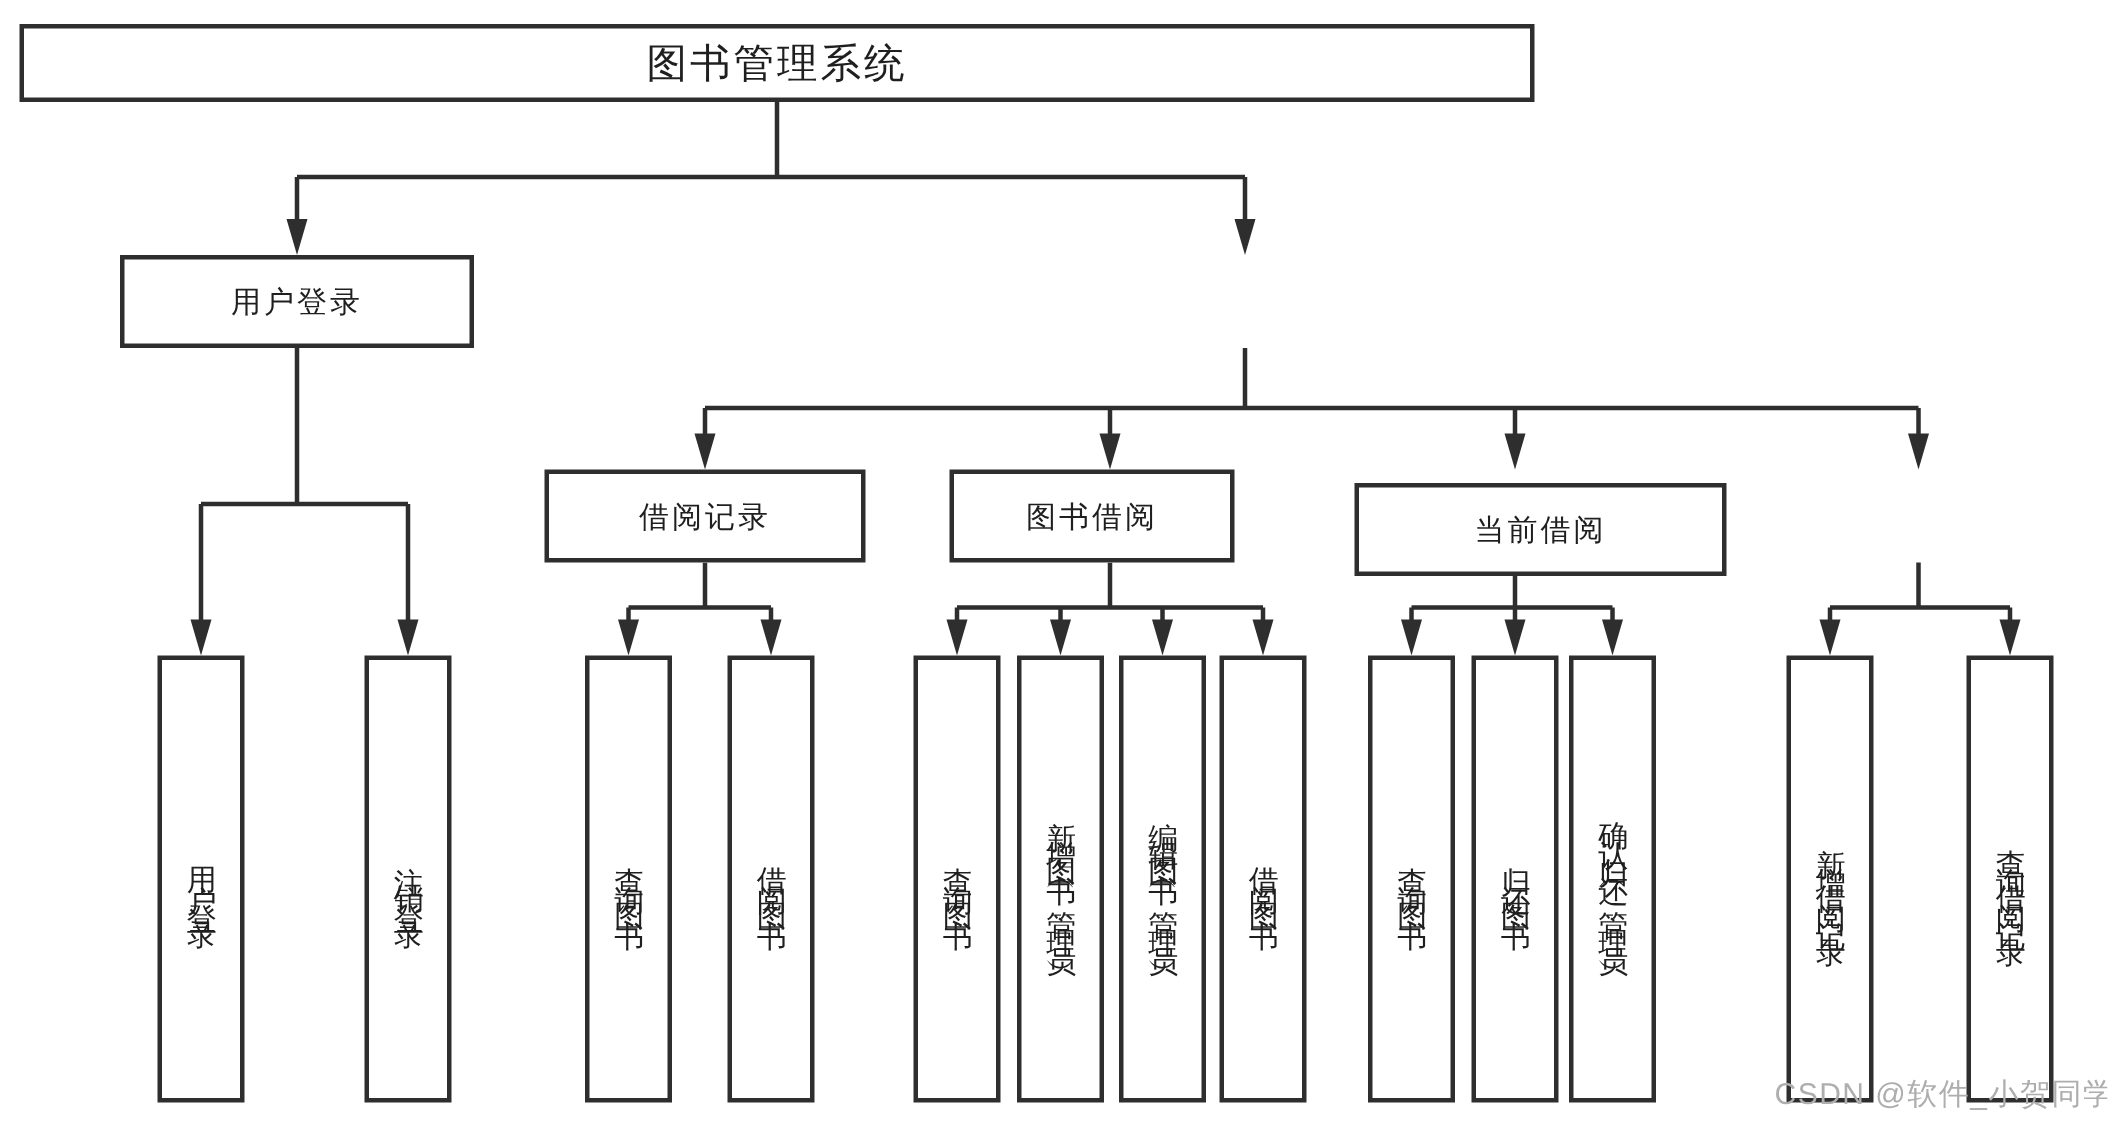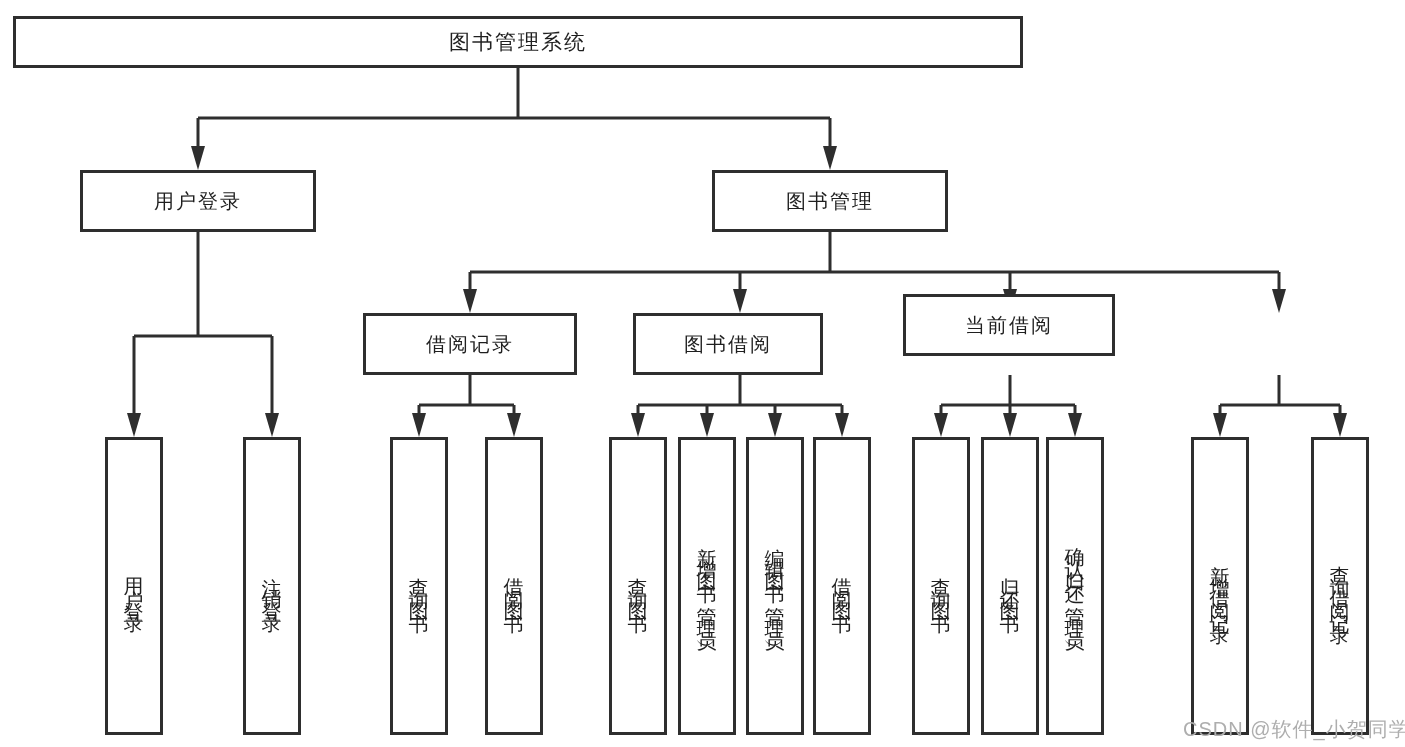--- a/index.html
+++ b/index.html
@@ -32,21 +32,21 @@
     align-items: center;
     justify-content: center;
   }
   .node .lbl {
     color: #1f1f1f;
     font-size: 20px;
     letter-spacing: 2px;
     white-space: nowrap;
   }
   .node.title-node .lbl {
-    font-size: 21px;
+    font-size: 27px;
   }
   .node.leaf .lbl {
     writing-mode: vertical-rl;
     text-orientation: mixed;
     letter-spacing: 12px;
     font-size: 20px;
     line-height: 1;
     white-space: normal;
   }
   .watermark {
@@ -107,31 +107,28 @@
     </g>
   </svg>
 
   <div class="node title-node" style="left:13px;top:16px;width:1010px;height:52px">
     <span class="lbl">图书管理系统</span>
   </div>
 
   <div class="node" style="left:80px;top:170px;width:236px;height:62px">
     <span class="lbl">用户登录</span>
   </div>
-  <div class="node" style="left:712px;top:170px;width:236px;height:62px">
-    <span class="lbl">图书管理</span>
-  </div>
 
   <div class="node" style="left:363px;top:313px;width:214px;height:62px">
     <span class="lbl">借阅记录</span>
   </div>
   <div class="node" style="left:633px;top:313px;width:190px;height:62px">
     <span class="lbl">图书借阅</span>
   </div>
-  <div class="node" style="left:903px;top:294px;width:212px;height:62px">
+  <div class="node" style="left:903px;top:322px;width:248px;height:62px">
     <span class="lbl">当前借阅</span>
   </div>
 
   <div class="node leaf" style="left:105px;top:437px;width:58px;height:298px">
     <span class="lbl">用户登录</span>
   </div>
   <div class="node leaf" style="left:243px;top:437px;width:58px;height:298px">
     <span class="lbl">注销登录</span>
   </div>
 

